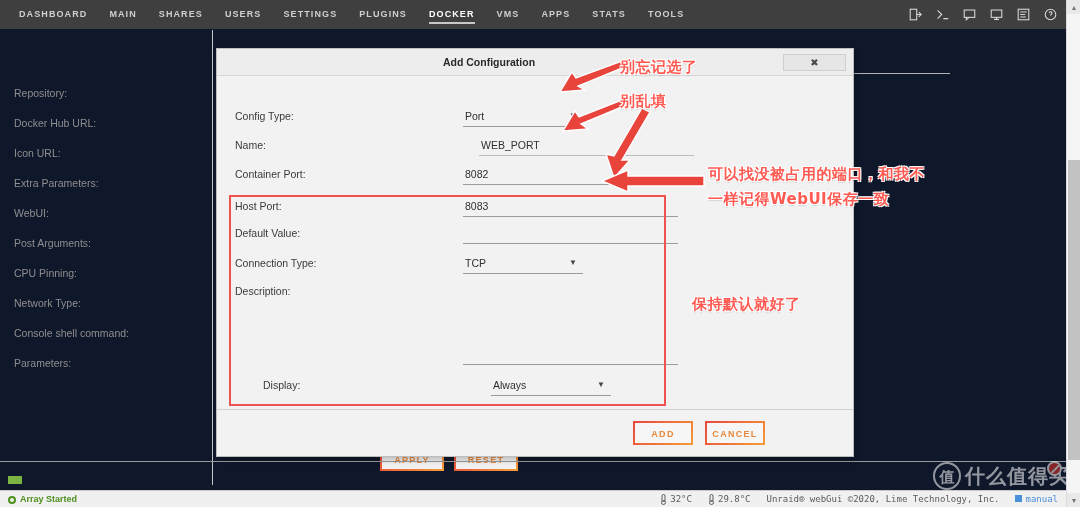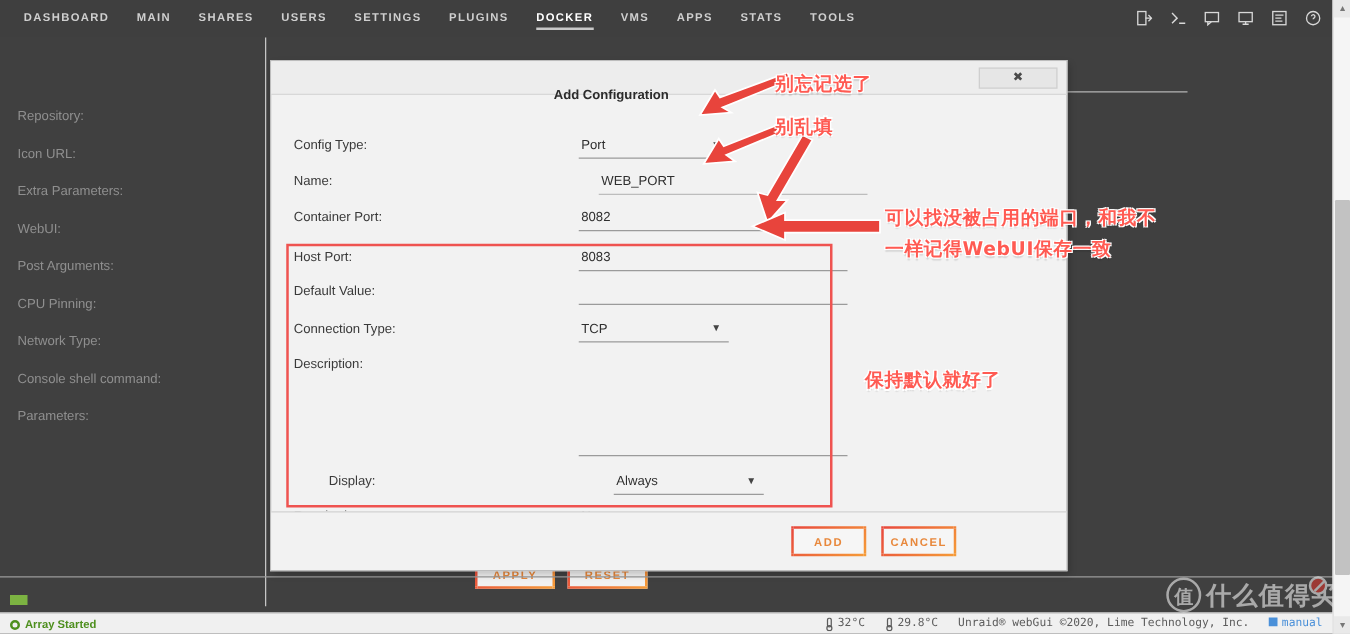--- a/index.html
+++ b/index.html
@@ -4,21 +4,21 @@
 <style>
   * { box-sizing: border-box; }
   html, body {
     margin: 0; padding: 0;
     width: 1080px; height: 507px;
     overflow: hidden;
     font-family: "Liberation Sans", "DejaVu Sans", sans-serif;
     background: #dcdcdc;
   }
 
-  #root { position: relative; width: 1080px; height: 507px; background: #404040; }
+  #root { position: relative; width: 1080px; height: 507px; background: #0f172a; }
 
   
   .topbar {
     position: absolute; left: 0; top: 0; width: 1080px; height: 29px;
     background: #3f3f3f;
     display: flex; align-items: center;
   }
   .nav { display: flex; align-items: center; height: 29px; padding-left: 8px; }
   .nav-item {
     color: #cfcfcf; font-size: 9px; font-weight: bold; letter-spacing: 1.1px;
@@ -73,21 +73,20 @@
     box-shadow: 2px 3px 6px rgba(0,0,0,0.22);
   }
   .modal-head {
     position: relative; height: 27px; background: #ededed;
     border-bottom: 1px solid #d8d8d8;
   }
   .modal-title {
     position: absolute; left: 0; right: 0; top: 0; height: 27px; line-height: 27px;
     text-align: center; font-size: 10.5px; font-weight: bold; color: #2b2b2b;
     padding-right: 92px;
-    margin-top: 14px;
   }
   .modal-close {
     position: absolute; right: 7px; top: 5px; width: 63px; height: 17px;
     background: #e6e6e6; border: 1px solid #cfcfcf;
     font-size: 10px; color: #4a4a4a; text-align: center; line-height: 15px; cursor: pointer;
   }
   .modal-body { position: relative; height: 353px; }
 
   .field { position: absolute; left: 18px; width: 602px; height: 28px; }
   .field-label {
@@ -258,20 +257,21 @@
         </svg>
       </div>
     </div>
   </div>
 
   <div class="bg-divider-v"></div>
   <div class="bg-line-right"></div>
 
   <div class="bg-labels">
     <div class="bg-label">Repository:</div>
+    <div class="bg-label">Docker Hub URL:</div>
     <div class="bg-label">Icon URL:</div>
     <div class="bg-label">Extra Parameters:</div>
     <div class="bg-label">WebUI:</div>
     <div class="bg-label">Post Arguments:</div>
     <div class="bg-label">CPU Pinning:</div>
     <div class="bg-label">Network Type:</div>
     <div class="bg-label">Console shell command:</div>
     <div class="bg-label">Parameters:</div>
   </div>
 

